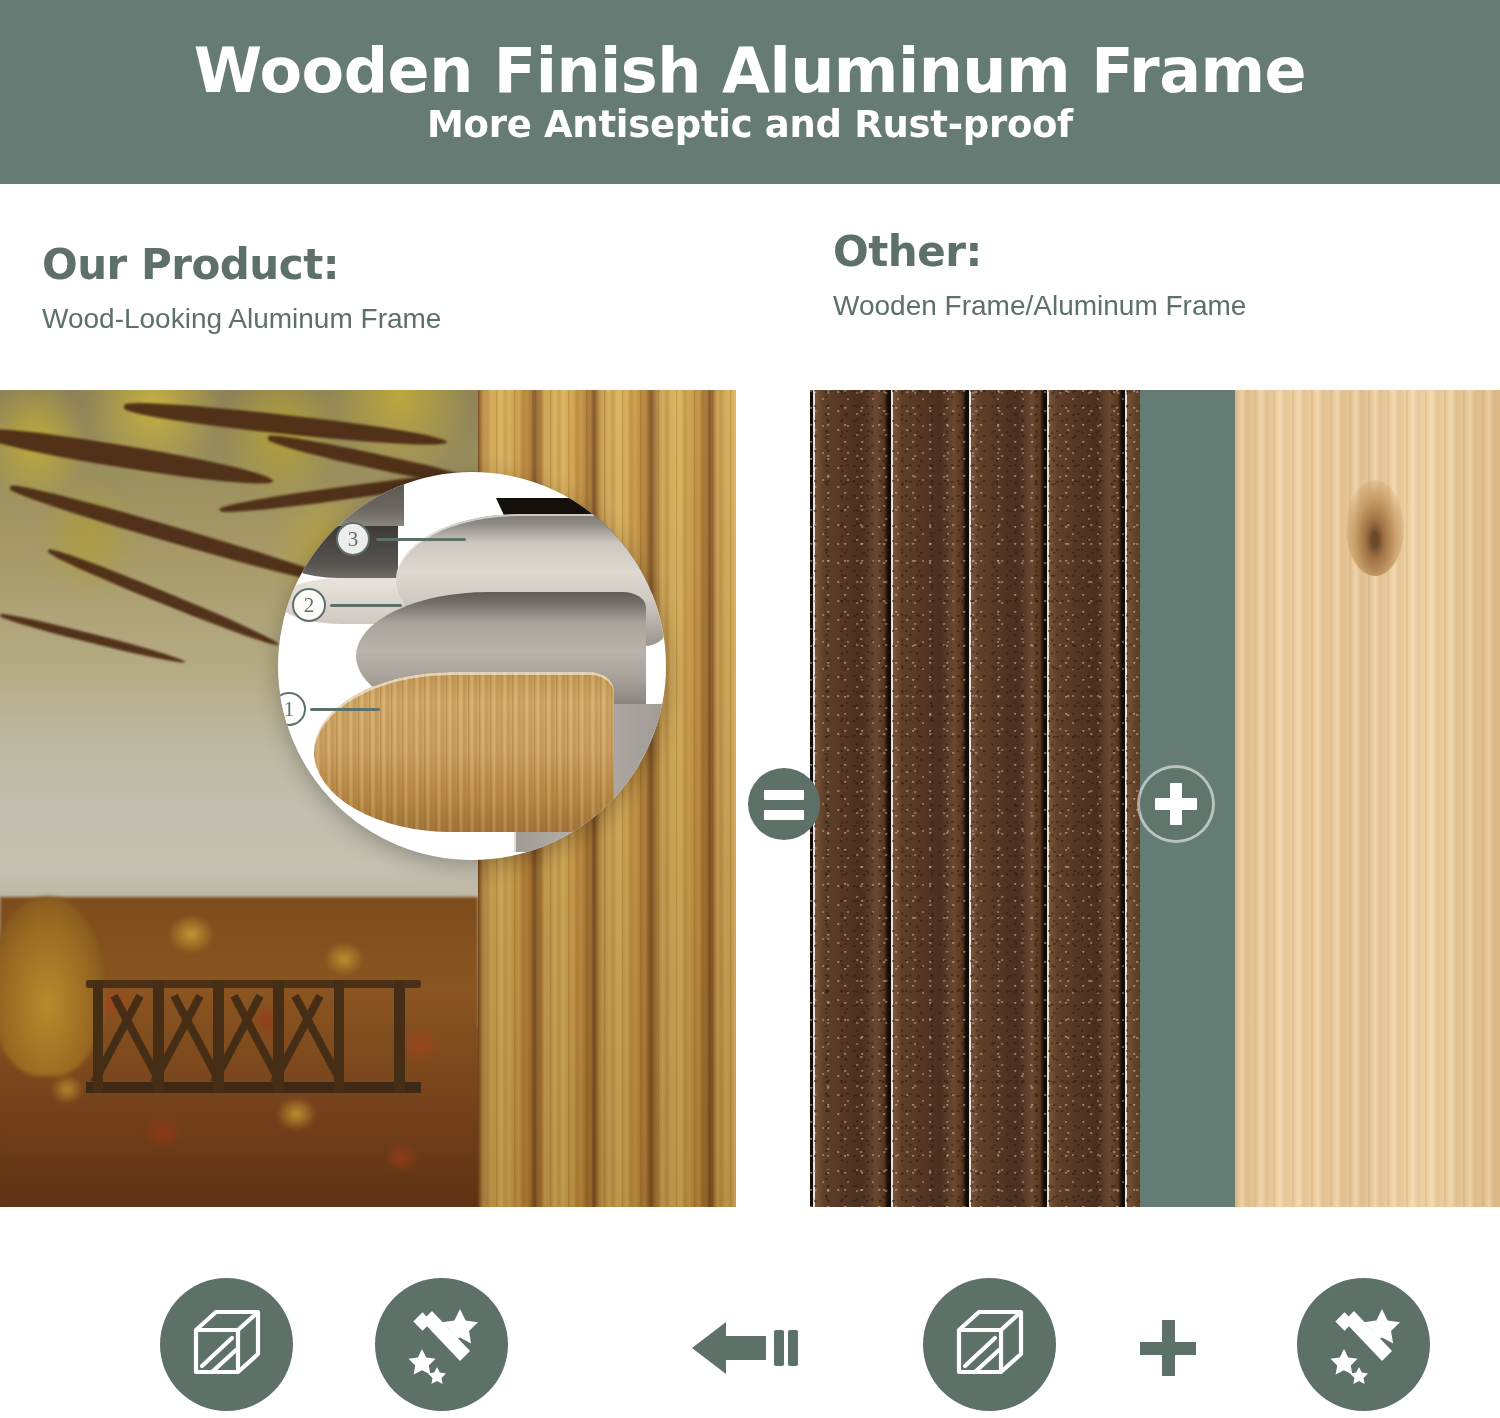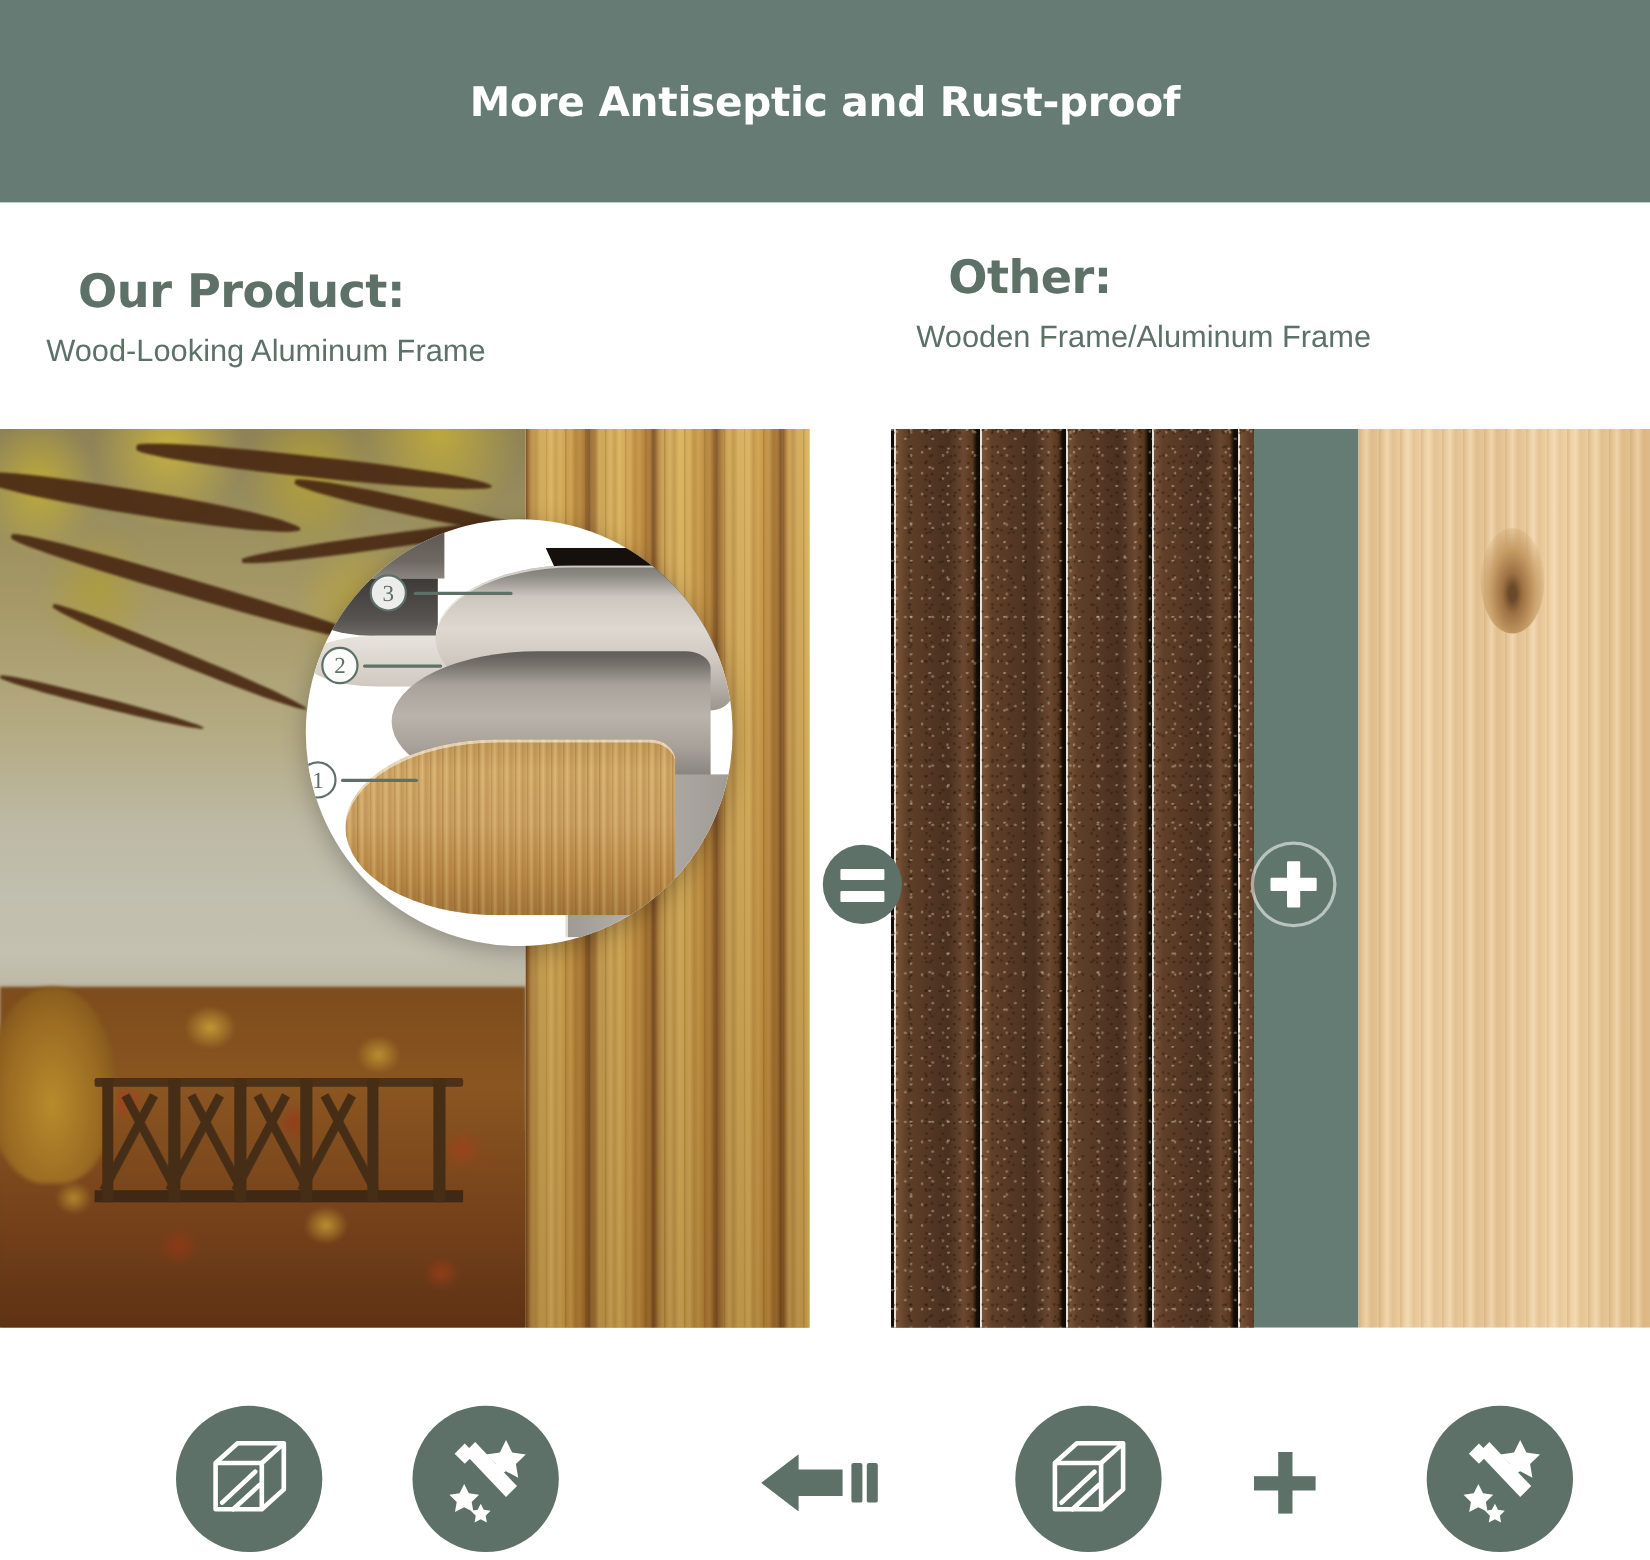--- a/index.html
+++ b/index.html
@@ -26,21 +26,20 @@
     font-family:"DejaVu Sans","Liberation Sans",sans-serif;
   }
 
   
   .col-head{ position:absolute; }
   #left-head{ left:42px; top:240px; }
   #right-head{ left:833px; top:227px; }
   .head-title{
     color:#5d7168; font-size:42px; font-weight:bold; letter-spacing:-0.5px;
     font-family:"DejaVu Sans","Liberation Sans",sans-serif;
-    margin-left:29px;
   }
   .head-sub{
     color:#5d7168; font-size:28px; font-weight:normal; margin-top:14px;
     letter-spacing:0px; white-space:nowrap;
   }
 
   
   #left-panel{
     position:absolute; left:0; top:390px; width:736px; height:817px;
     overflow:hidden;
@@ -285,20 +284,21 @@
   #icon-wand-right{ left:1297px; top:8px; }
   #arrow-icon{ position:absolute; left:692px; top:52px; width:110px; height:52px; }
   #plus-sep{ position:absolute; left:1140px; top:50px; width:56px; height:56px; }
   #plus-sep .pv{ position:absolute; left:22px; top:0; width:13px; height:56px; background:#5d7168; }
   #plus-sep .ph{ position:absolute; left:0; top:22px; width:56px; height:13px; background:#5d7168; }
 </style>
 </head>
 <body>
 
 <div id="header-band">
+  <div id="header-title">Wooden Finish Aluminum Frame</div>
   <div id="header-subtitle">More Antiseptic and Rust-proof</div>
 </div>
 
 <div class="col-head" id="left-head">
   <div class="head-title">Our Product:</div>
   <div class="head-sub">Wood-Looking Aluminum Frame</div>
 </div>
 <div class="col-head" id="right-head">
   <div class="head-title">Other:</div>
   <div class="head-sub">Wooden Frame/Aluminum Frame</div>

